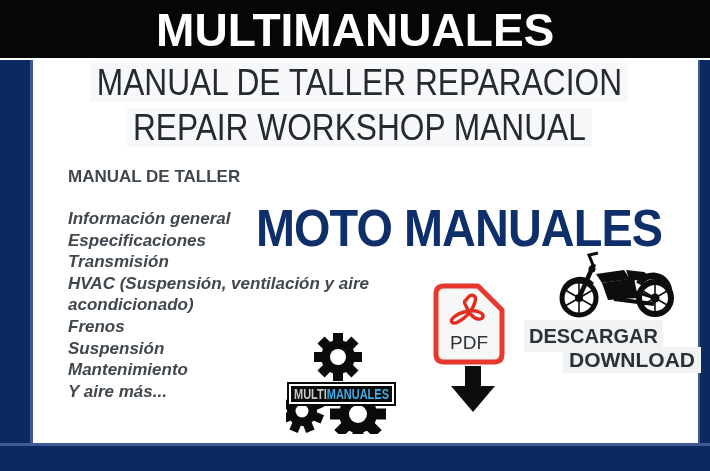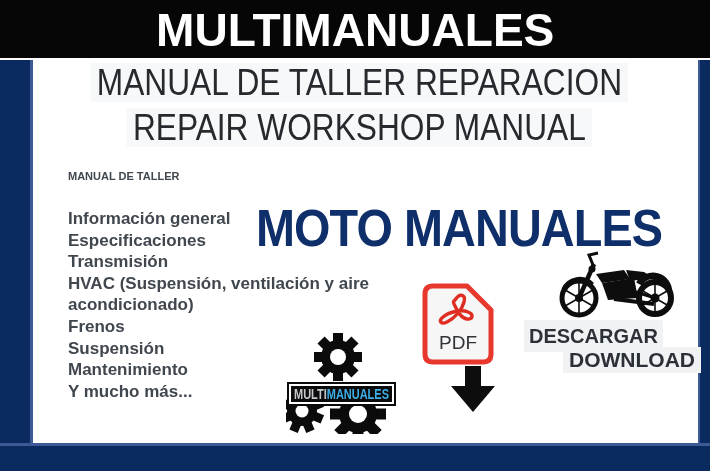--- a/index.html
+++ b/index.html
@@ -15,30 +15,30 @@
   .sidebar-right{position:absolute;left:698px;top:60px;width:12px;height:383px;background:#0a2a60;
           border-left:2px solid #3d5a96;box-sizing:border-box;}
   .bottombar{position:absolute;left:0;top:443px;width:710px;height:28px;background:#0a2a60;
           border-top:3px solid #3d5a96;box-sizing:border-box;}
   
   .headings{position:absolute;left:20px;right:12px;top:63px;text-align:center;}
   .hstrip{display:inline-block;background:#f7f8f9;color:#26292e;font-size:36px;font-weight:400;
           line-height:39px;padding:0 7px;white-space:nowrap;transform:scaleX(0.88);}
   .hrow{margin-bottom:6px;}
   
-  .section-title{position:absolute;left:68px;top:166px;font-size:11px;font-weight:bold;
+  .section-title{position:absolute;left:68px;top:166px;font-size:17px;font-weight:bold;
           color:#41474e;line-height:21px;white-space:nowrap;}
-  .list{position:absolute;left:68px;top:208px;font-size:17px;font-weight:bold;color:#41474e;}
+  .list{position:absolute;left:68px;top:208px;font-size:17px;font-weight:bold;color:#41474e;font-style:italic;}
   .list .line{line-height:21.6px;white-space:nowrap;}
   
   .moto-title{position:absolute;left:256px;top:202px;font-size:52px;font-weight:bold;
           color:#0f2f6b;line-height:52px;white-space:nowrap;transform:scaleX(0.9);
           transform-origin:left top;letter-spacing:-1px;}
   
-  .pdf-wrap{position:absolute;left:422px;top:283px;width:72px;height:82px;}
+  .pdf-wrap{position:absolute;left:433px;top:283px;width:72px;height:82px;}
   .arrow-wrap{position:absolute;left:451px;top:366px;width:44px;height:46px;}
   .moto-icon-wrap{position:absolute;left:556px;top:248px;width:126px;height:72px;}
   .descargar{position:absolute;left:524px;top:320px;background:#f1f2f4;color:#2b3137;
           font-size:20px;font-weight:bold;line-height:24px;padding:4px 5px;white-space:nowrap;}
   .download{position:absolute;left:536px;top:347px;background:#f1f2f4;color:#2b3137;
           font-size:21px;font-weight:bold;line-height:26px;padding:0 6px;white-space:nowrap;margin-left:27px;}
   
   .logo-wrap{position:absolute;left:286px;top:330px;width:114px;height:104px;}
   svg{display:block;}
 </style>
@@ -63,21 +63,21 @@
   <div class="section-title">MANUAL DE TALLER</div>
   <div class="list">
     <div class="line">Información general</div>
     <div class="line">Especificaciones</div>
     <div class="line">Transmisión</div>
     <div class="line">HVAC (Suspensión, ventilación y aire</div>
     <div class="line">acondicionado)</div>
     <div class="line">Frenos</div>
     <div class="line">Suspensión</div>
     <div class="line">Mantenimiento</div>
-    <div class="line">Y mucho más...</div>
+    <div class="line">Y aire más...</div>
   </div>
 
   <div class="moto-title">MOTO MANUALES</div>
 
   <div class="moto-icon-wrap">
     <svg width="126" height="72" viewBox="0 0 126 72">
       <g stroke="#0d0d0d" fill="none">
         <circle cx="23" cy="50" r="17" stroke-width="5"></circle>
         <circle cx="99" cy="50" r="16" stroke-width="6"></circle>
       </g>

